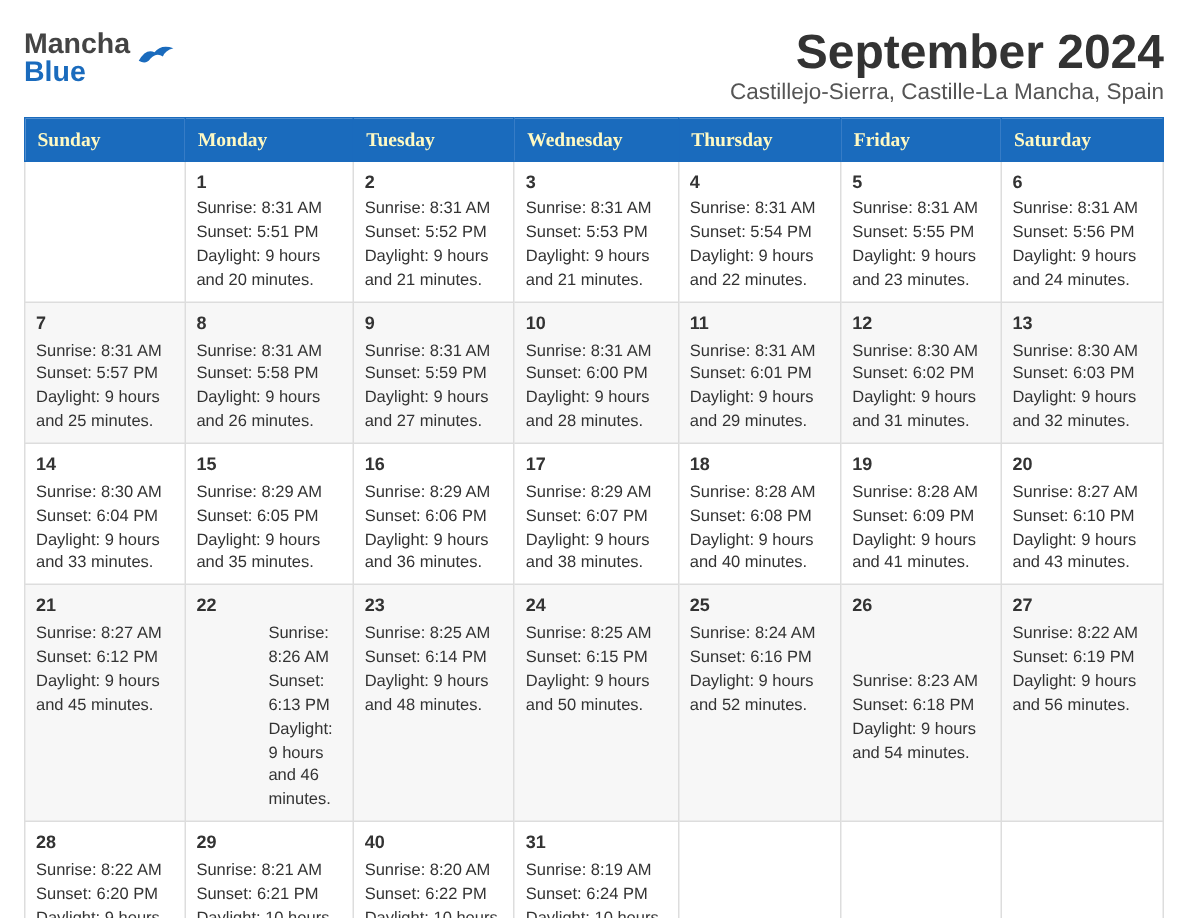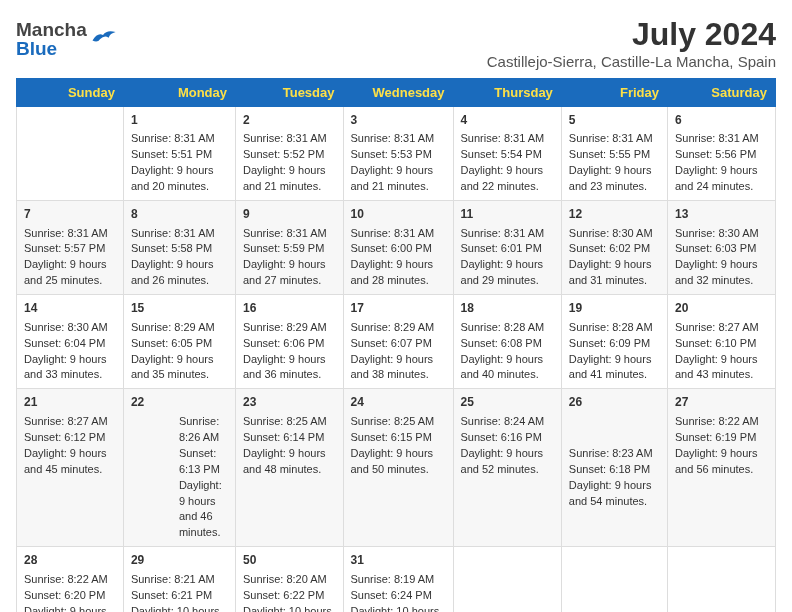--- a/index.html
+++ b/index.html
@@ -35,26 +35,27 @@
       color: #555;
       font-weight: normal;
     }
     .calendar-table {
       width: 100%;
       border-collapse: collapse;
       font-size: 11px;
     }
     .calendar-table thead tr th {
       background-color: #1a6bbd;
-      color: #fde047;
+      color: #fef9c3;
       padding: 6px 8px;
-      text-align: right;
+      text-align: left;
       font-size: 13px;
       font-weight: bold;
       border: 1px solid #1a6bbd;
+      font-family: Liberation Serif, serif;
     }
     .calendar-table tbody tr td {
       border: 1px solid #ddd;
       vertical-align: top;
       padding: 5px 7px;
       height: 90px;
       width: 113px;
       color: #333;
       line-height: 1.45;
     }
@@ -113,21 +114,21 @@
       <div class="logo-word">
         <span class="logo-general">Mancha</span>
         <span class="logo-blue-word">Blue</span>
       </div>
       <svg class="logo-bird" viewBox="0 0 40 30" xmlns="http://www.w3.org/2000/svg">
         <path d="M5,20 Q12,8 20,12 Q26,4 38,8 Q30,10 28,16 Q22,12 16,18 Q12,24 5,20Z" fill="#1a6bbd"></path>
       </svg>
     </div>
   </div>
   <div class="title-area">
-    <div class="month-title">July 2024</div>
+    <div class="month-title">September 2024</div>
     <div class="location-title">Castillejo-Sierra, Castille-La Mancha, Spain</div>
   </div>
 </div>
 
 <table class="calendar-table">
   <thead>
     <tr>
     <th>Sunday</th>
         <th>Monday</th>
         <th>Tuesday</th>
@@ -345,21 +346,21 @@
 and 58 minutes.</div>
         </td>
         <td>
           <span class="day-number">29</span>
           <div class="day-info" style="white-space: pre-line;">Sunrise: 8:21 AM
 Sunset: 6:21 PM
 Daylight: 10 hours
 and 0 minutes.</div>
         </td>
         <td>
-          <span class="day-number">50</span>
+          <span class="day-number">40</span>
           <div class="day-info" style="white-space: pre-line;">Sunrise: 8:20 AM
 Sunset: 6:22 PM
 Daylight: 10 hours
 and 2 minutes.</div>
         </td>
         <td>
           <span class="day-number">31</span>
           <div class="day-info" style="white-space: pre-line;">Sunrise: 8:19 AM
 Sunset: 6:24 PM
 Daylight: 10 hours

